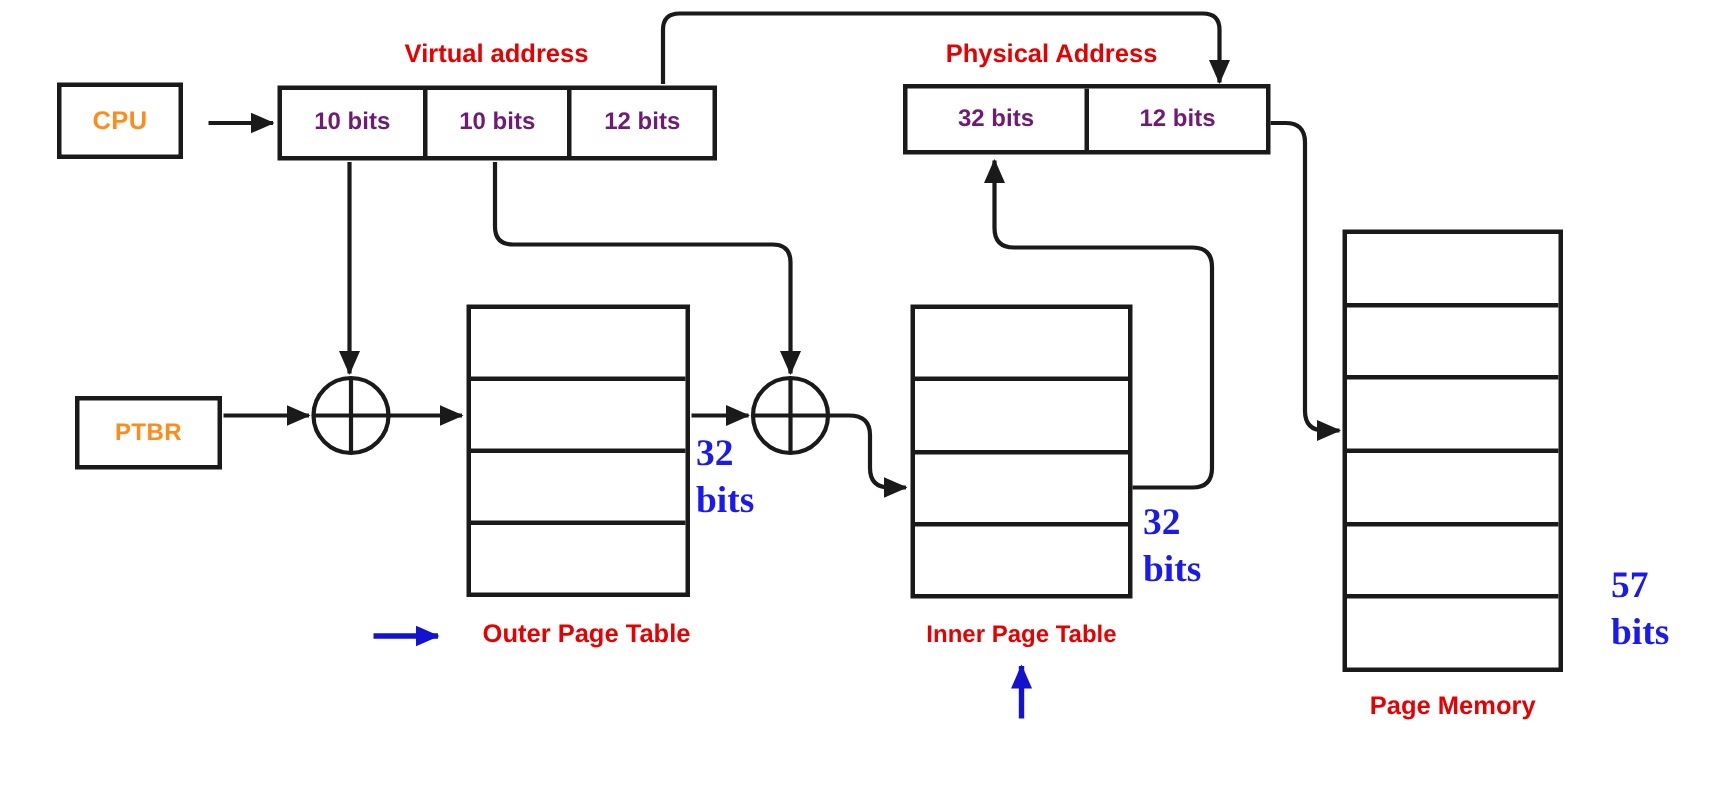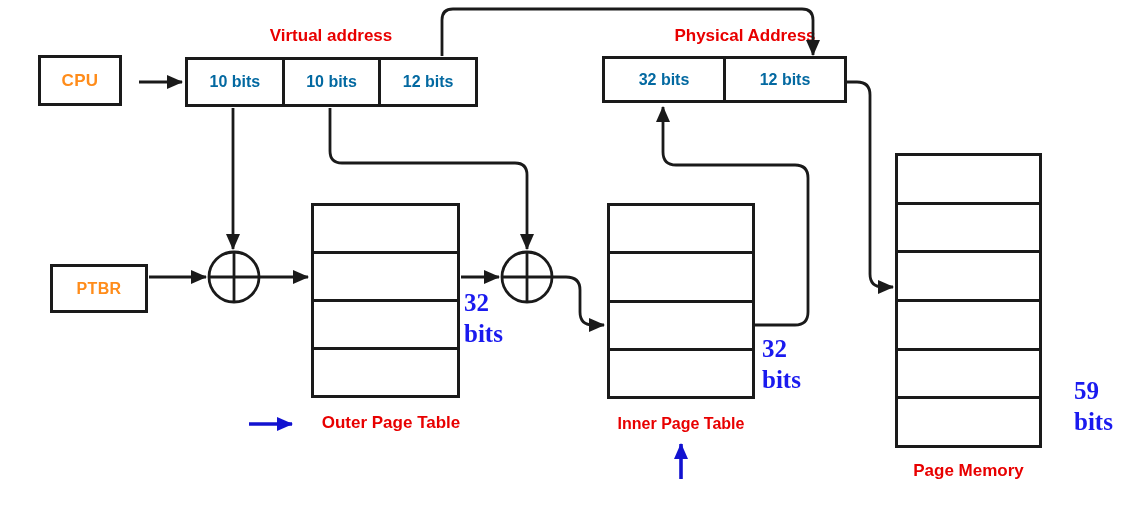--- a/index.html
+++ b/index.html
@@ -12,21 +12,21 @@
     display:flex;align-items:center;justify-content:center;
     box-sizing:border-box;font-weight:bold;color:#ff8c1a;font-size:17px;
     letter-spacing:.3px;
   }
   .fieldrow{
     position:absolute;border:3px solid #1a1a1a;background:#ffffff;
     display:flex;box-sizing:border-box;
   }
   .fieldrow .field{
     flex:1;display:flex;align-items:center;justify-content:center;
-    font-weight:bold;color:#0369a1;font-size:16px;box-sizing:border-box;
+    font-weight:bold;color:#701a75;font-size:16px;box-sizing:border-box;
   }
   .fieldrow .field + .field{border-left:3px solid #1a1a1a;}
   .ptable{
     position:absolute;border:3px solid #1a1a1a;background:#ffffff;
     display:flex;flex-direction:column;box-sizing:border-box;
   }
   .ptable .row{flex:1;box-sizing:border-box;}
   .ptable .row + .row{border-top:3px solid #1a1a1a;}
   .lbl{position:absolute;box-sizing:border-box;}
   .red-title{color:#e80000;font-weight:bold;font-size:17px;text-align:center;}
@@ -79,33 +79,33 @@
     <div class="row"></div>
     <div class="row"></div>
     <div class="row"></div>
     <div class="row"></div>
     <div class="row"></div>
     <div class="row"></div>
   </div>
 
   <div class="lbl red-title" style="left:240px;top:26px;width:182px;">Virtual address</div>
 
-  <div class="lbl red-title" style="left:654px;top:26px;width:182px;">Physical Address</div>
+  <div class="lbl red-title" style="left:610px;top:26px;width:182px;">Physical Address</div>
 
   <div class="lbl red-cap" style="left:296px;top:413px;width:190px;">Outer Page Table</div>
 
   <div class="lbl red-cap" style="left:593px;top:415px;width:176px;font-size:16px;">Inner Page Table</div>
 
   <div class="lbl red-cap" style="left:895px;top:461px;width:147px;">Page Memory</div>
 
   <div class="lbl blue-bits" style="left:464px;top:287px;width:50px;">32 bits</div>
 
   <div class="lbl blue-bits" style="left:762px;top:333px;width:50px;">32 bits</div>
 
-  <div class="lbl blue-bits" style="left:1074px;top:375px;width:56px;">59 bits</div>
+  <div class="lbl blue-bits" style="left:1074px;top:375px;width:56px;">57 bits</div>
 
 
 
   <svg class="overlay" width="1139" height="528" viewBox="0 0 1139 528">
     <defs>
       <marker id="ah" markerUnits="userSpaceOnUse" markerWidth="17" markerHeight="15" refX="15" refY="7" orient="auto">
         <path d="M0,0 L16,7 L0,14 Z" fill="#1a1a1a"></path>
       </marker>
       <marker id="ahb" markerUnits="userSpaceOnUse" markerWidth="17" markerHeight="15" refX="15" refY="7" orient="auto">
         <path d="M0,0 L16,7 L0,14 Z" fill="#1212d0"></path>

